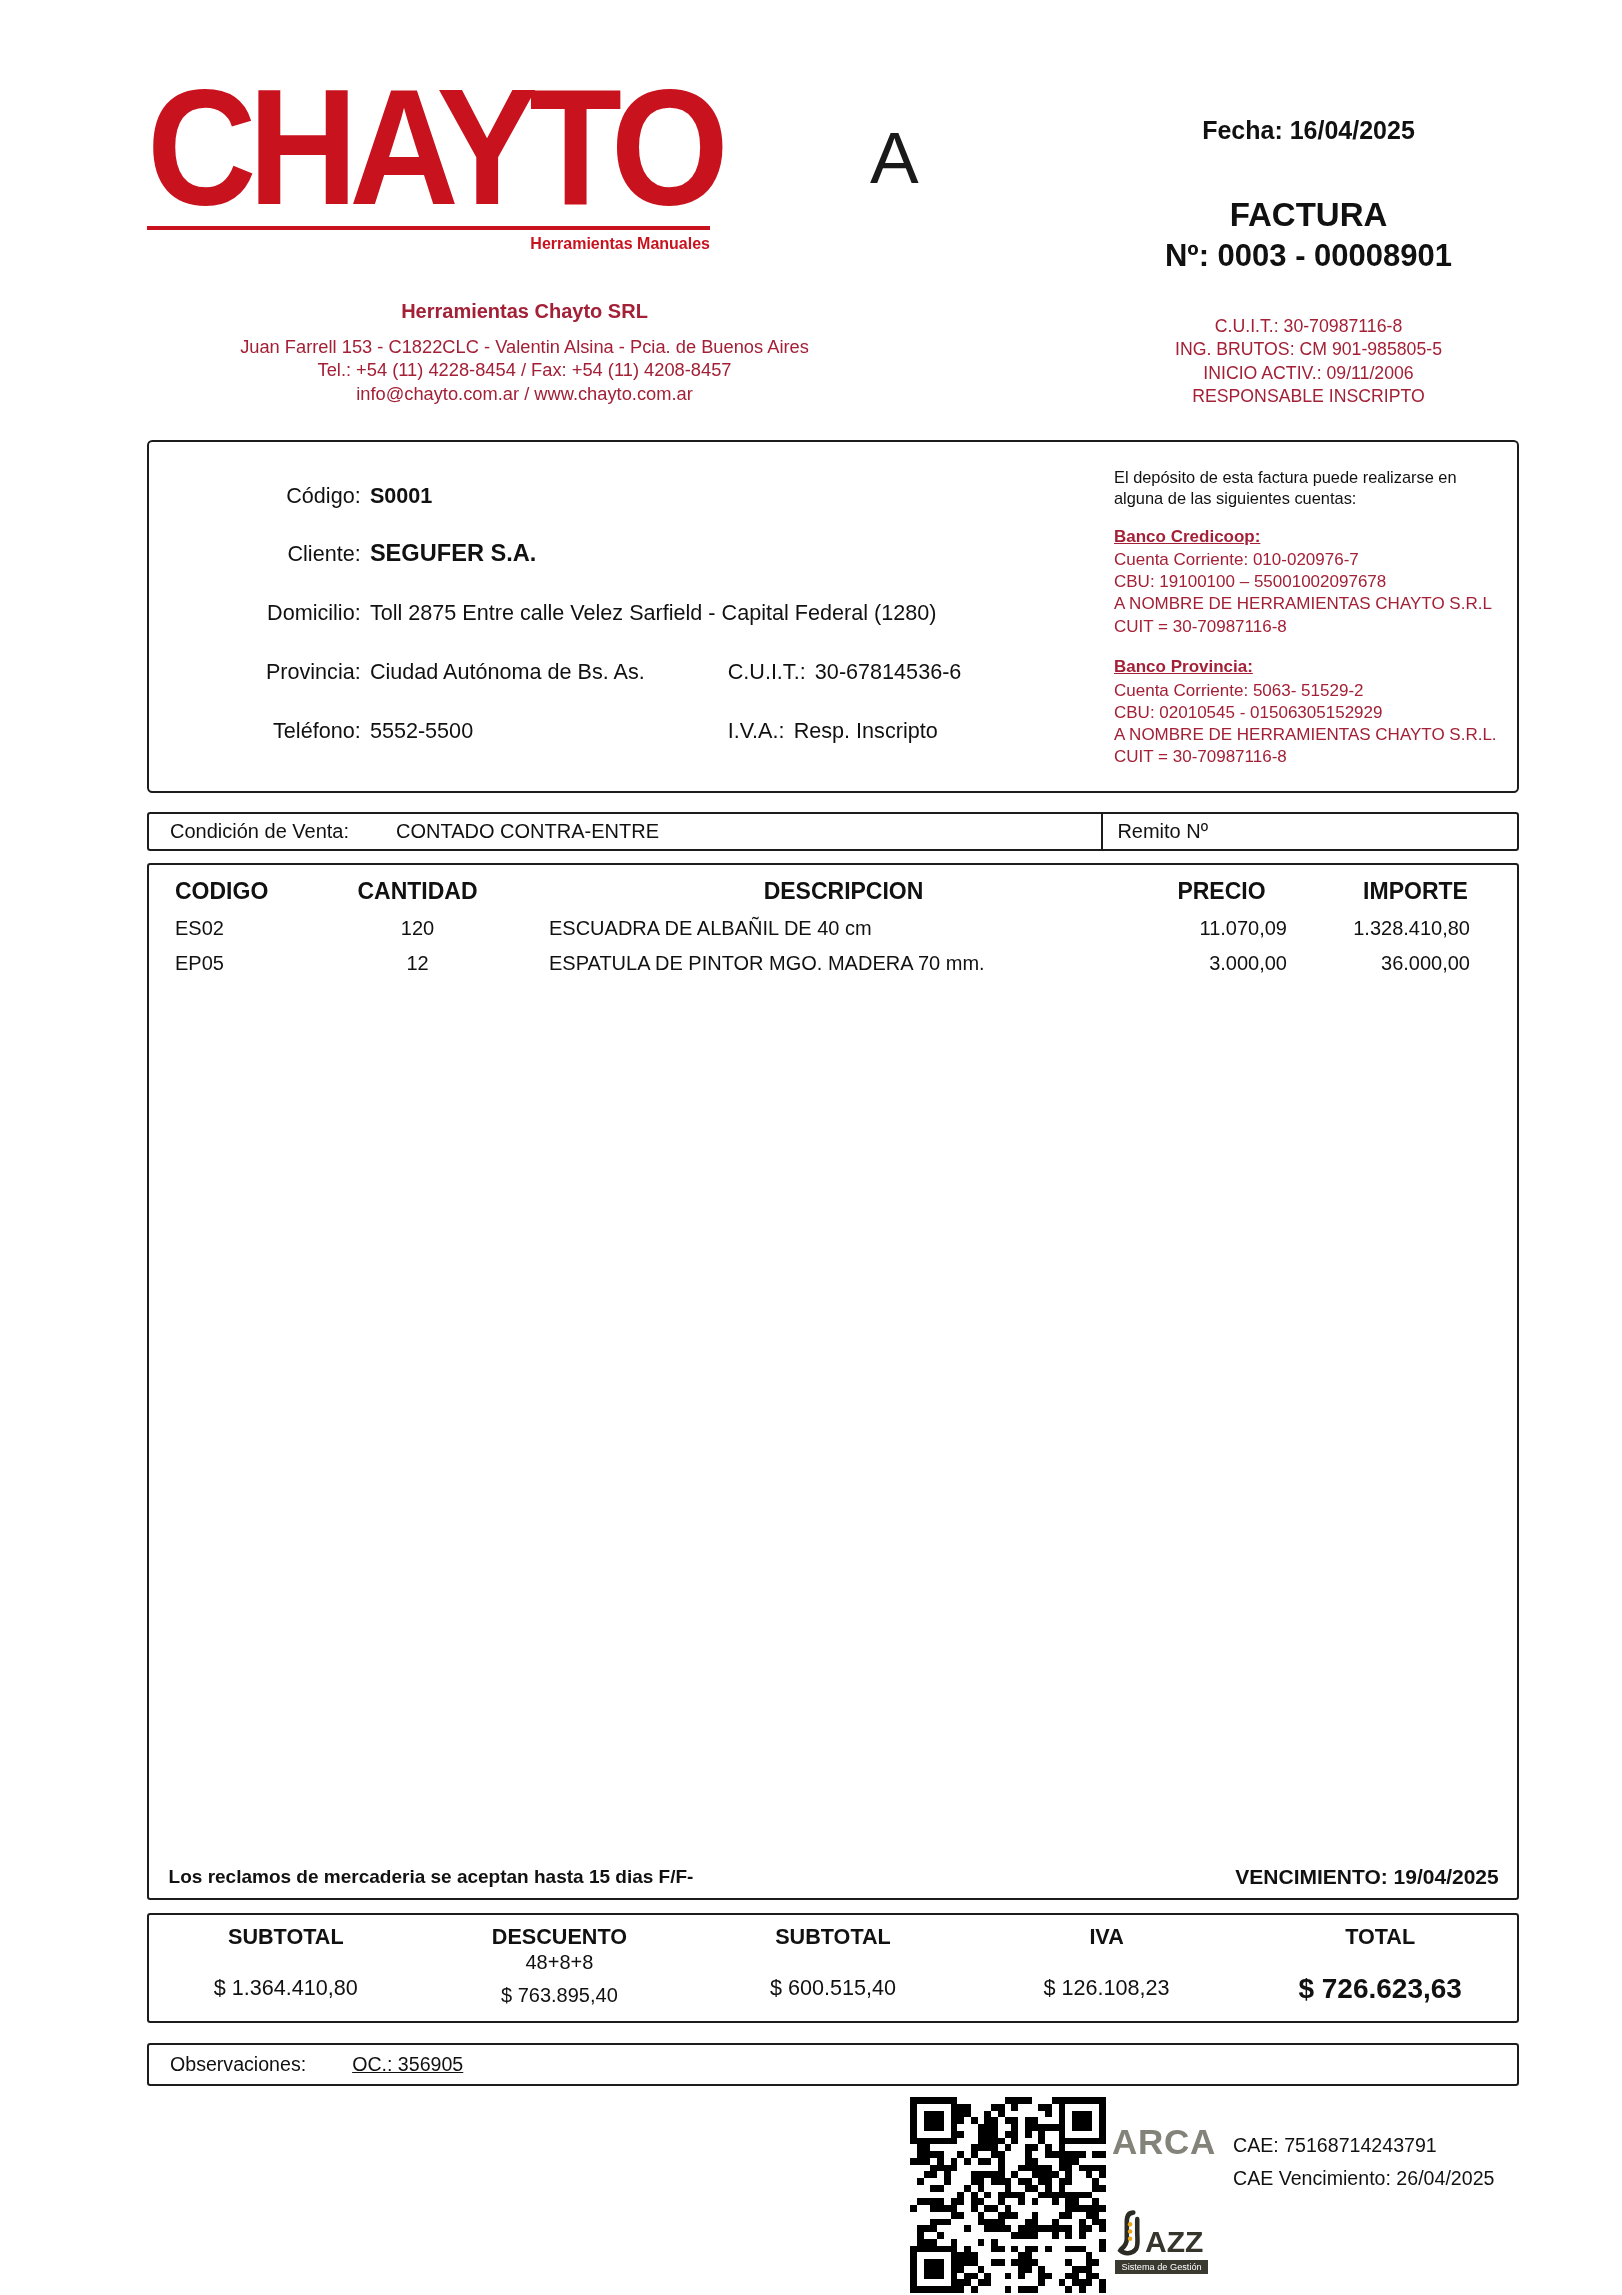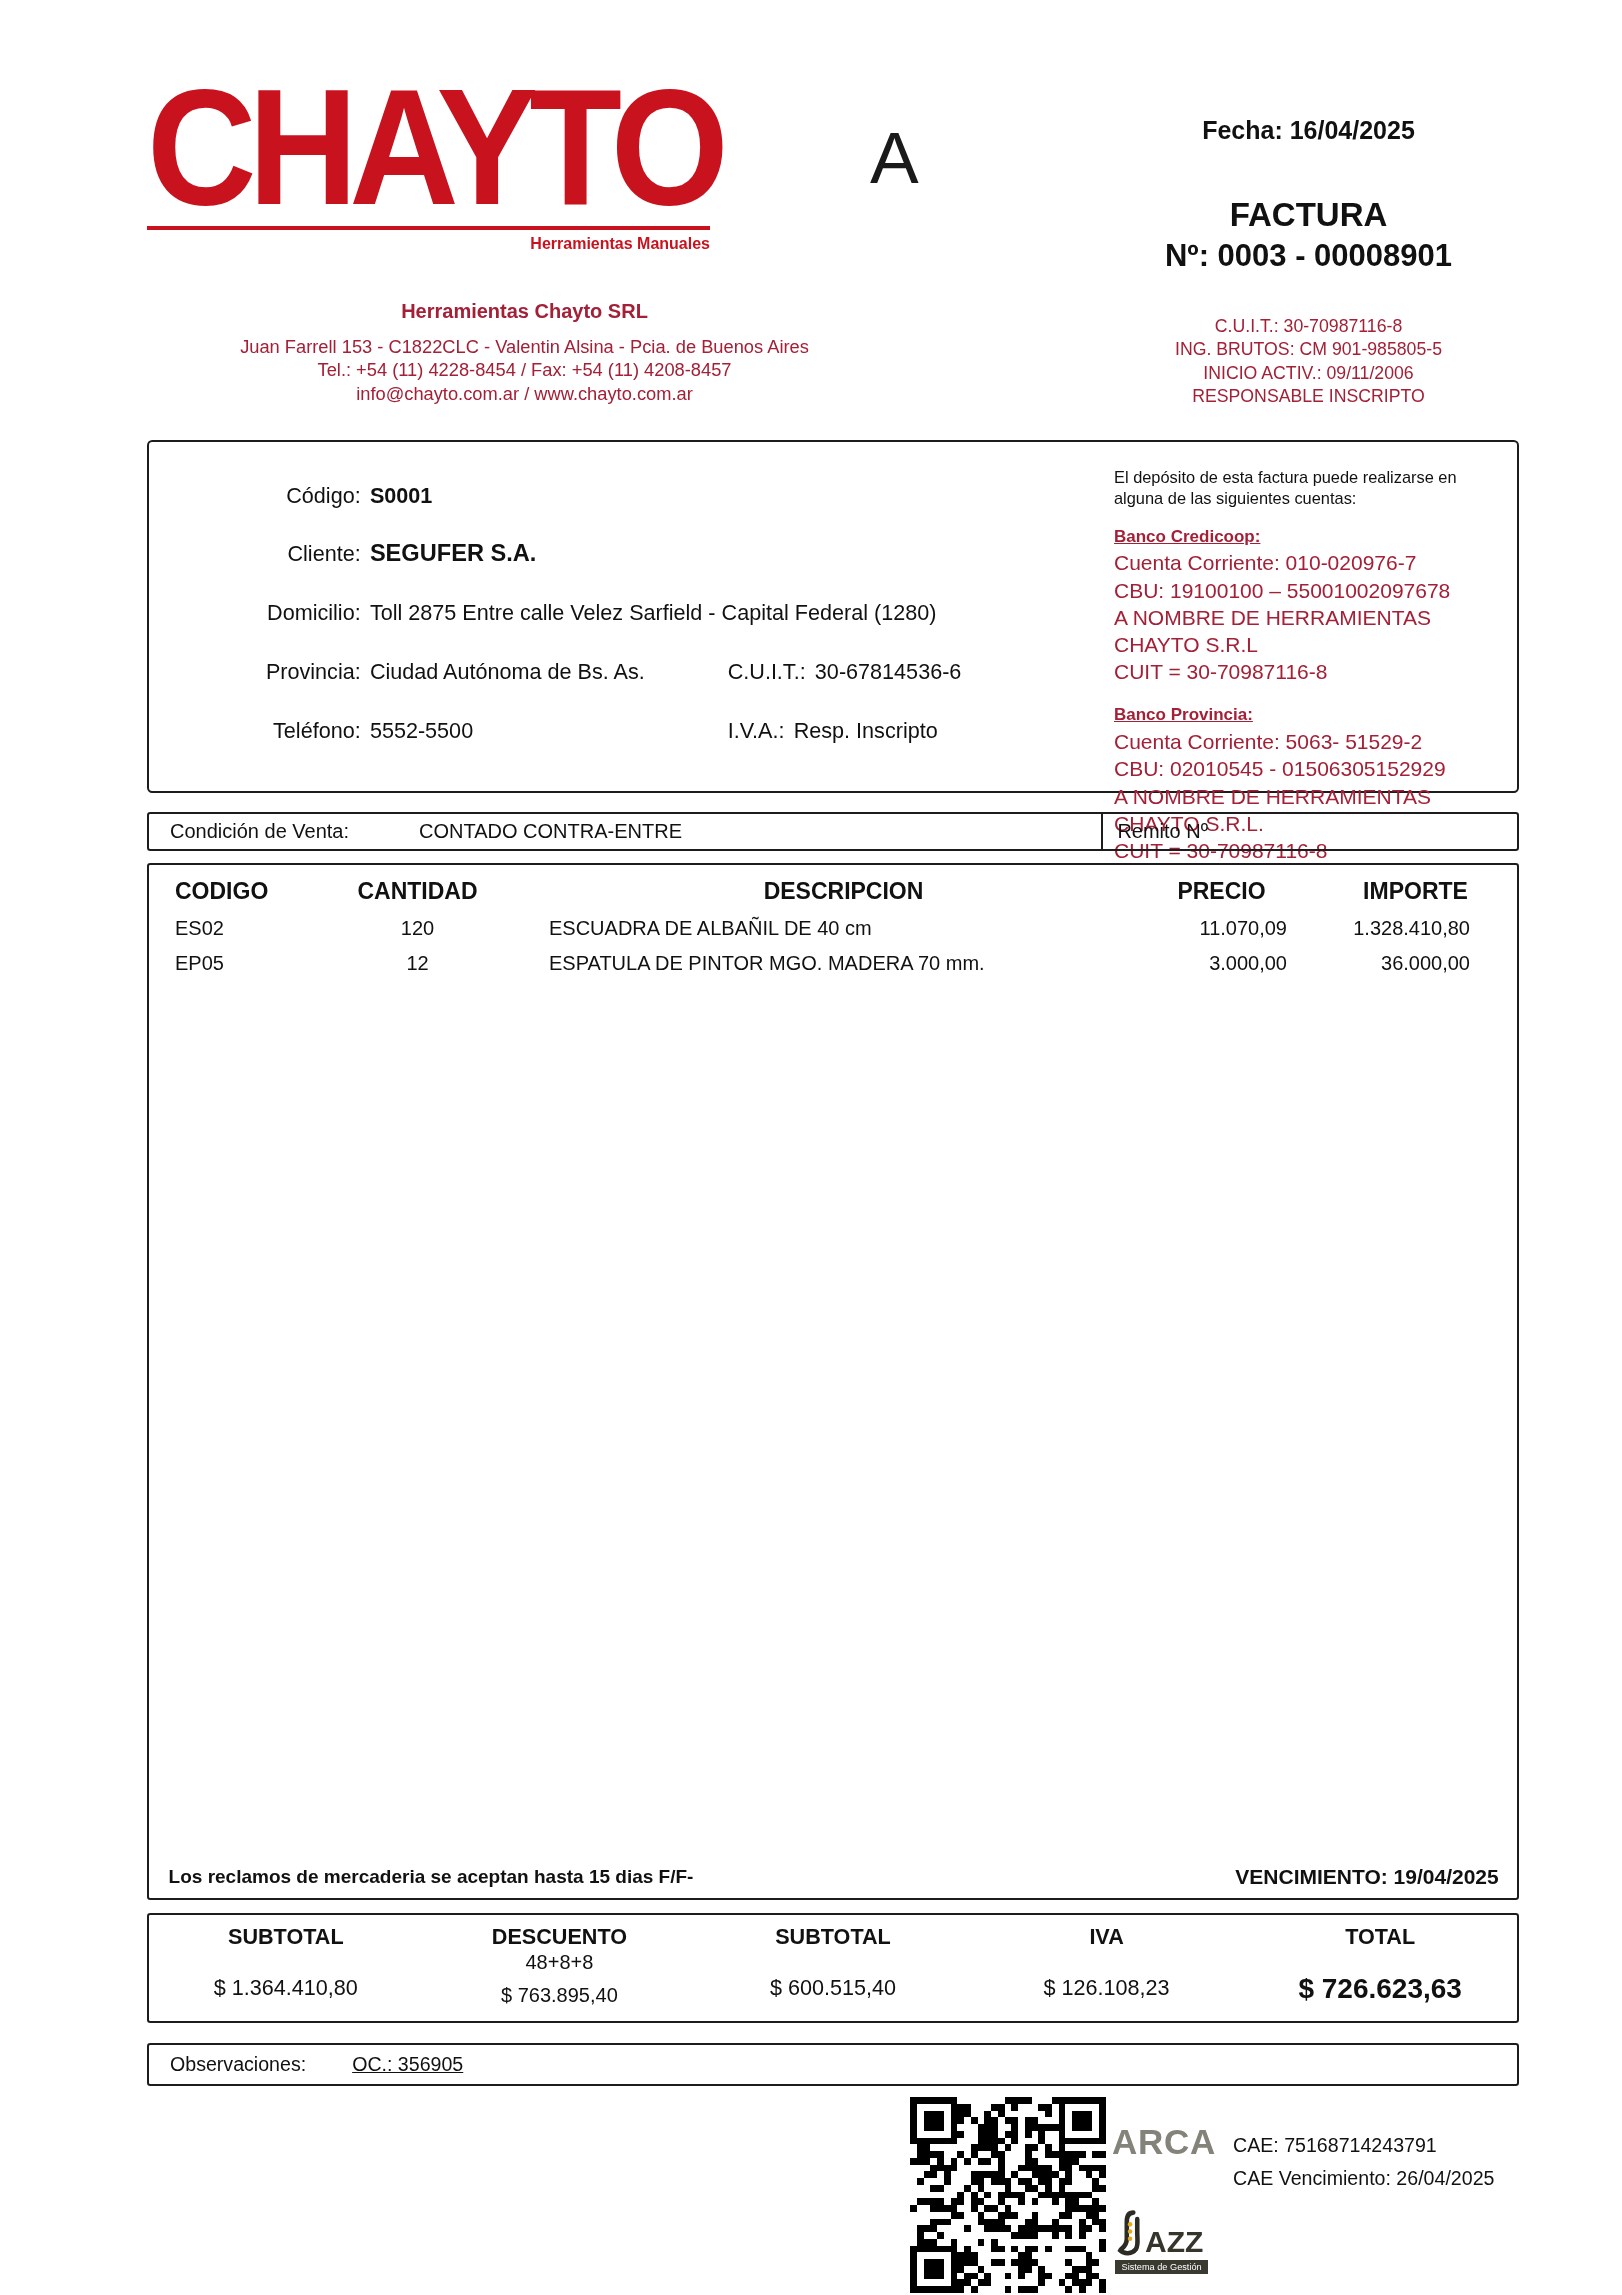--- a/index.html
+++ b/index.html
@@ -40,27 +40,27 @@
   .fval{font-weight:normal;}
   .fval.bold{font-weight:bold;}
   .fval.big{font-weight:bold;font-size:23.6px;}
   .sub-pair{position:absolute;left:563px;display:flex;align-items:baseline;font-size:21.6px;}
   .sub-pair .flabel2{margin-right:9.2px;}
 
   .deposit{position:absolute;left:965px;top:25px;width:386px;}
   .deposit-intro{font-size:16.4px;color:#111;line-height:1.3;margin-bottom:17px;}
   .bank{margin-bottom:19.6px;color:var(--info-red);}
   .bank-name{font-size:17px;font-weight:bold;text-decoration:underline;margin-bottom:2.6px;}
-  .bank-line{font-size:21px;line-height:1.3;}
+  .bank-line{font-size:17px;line-height:1.3;}
 
   
   .cond-box{position:absolute;left:147px;top:812px;width:1372px;height:39px;
     border:2px solid #1c1c1c;border-radius:3.3px;display:flex;align-items:center;font-size:20px;}
   .cond-left{flex:0 0 952px;display:flex;align-items:center;padding-left:21px;height:100%;}
-  .cond-value{margin-left:70px;}
+  .cond-value{margin-left:47px;}
   .cond-right{flex:1;border-left:2px solid #1c1c1c;height:100%;display:flex;align-items:center;padding-left:14.4px;}
 
   
   .items-box{position:absolute;left:147px;top:863px;width:1372px;height:1037px;
     border:2px solid #1c1c1c;border-radius:3.3px;}
   .items-head{position:absolute;top:13px;left:0;width:100%;height:30px;font-weight:bold;font-size:23px;}
   .item-row{position:absolute;left:0;width:100%;height:26px;font-size:20px;}
   .cell{position:absolute;white-space:nowrap;}
   .col-codigo{left:26px;width:124px;text-align:left;}
   .col-cant{left:177px;width:183px;text-align:center;}

